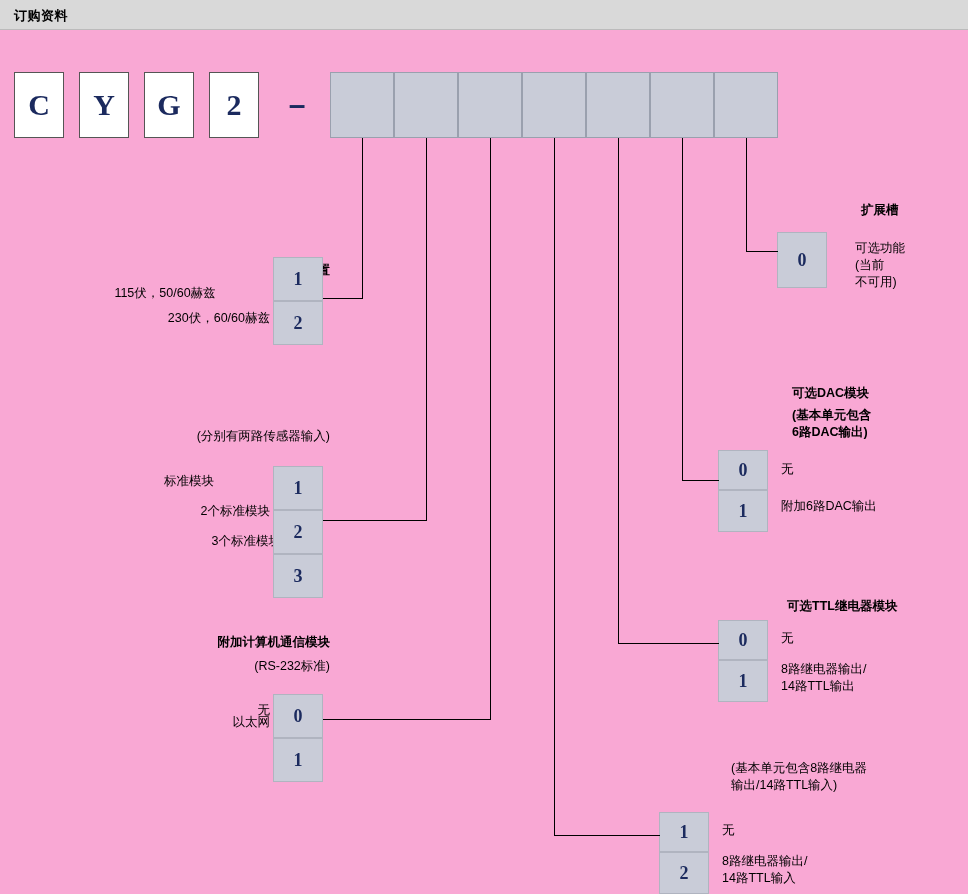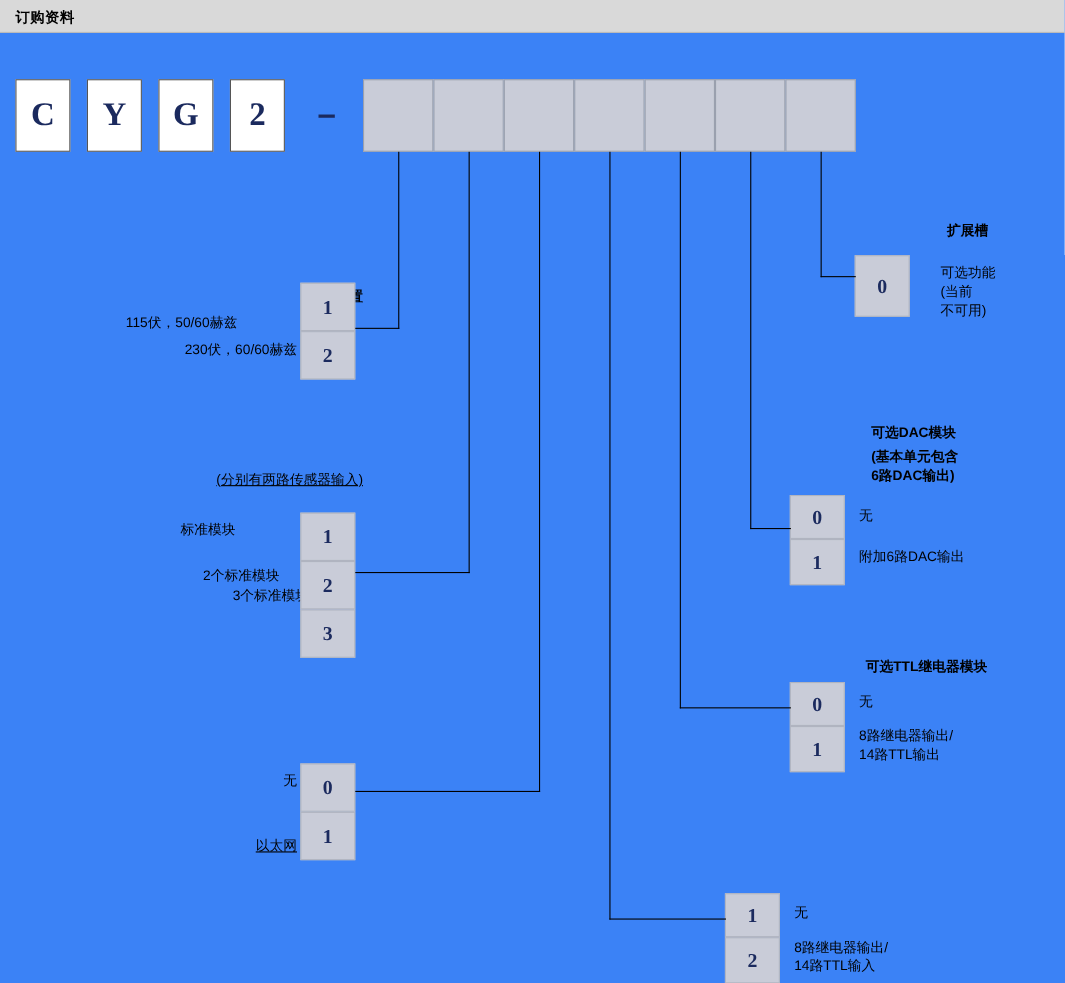--- a/index.html
+++ b/index.html
@@ -6,21 +6,21 @@
   html, body {
     margin: 0; padding: 0;
     background: #ffffff;
     font-family: "Liberation Sans", "DejaVu Sans", sans-serif;
   }
   #page {
     position: relative;
     width: 968px;
     height: 894px;
     overflow: hidden;
-    background: #3b82f6;
+    background: #f9a8d4;
   }
 
   
   .header-bar {
     position: absolute;
     left: 0; top: 0;
     width: 968px; height: 30px;
     background: #d9d9d9;
     border-bottom: 1px solid #bbbbbb;
   }
@@ -118,39 +118,43 @@
 
   <div class="txt bold right" style="left:90px; top:262px; width:240px;">基本配置</div>
   <div class="txt right" style="left:60px; top:285px; width:210px;text-align:center;">115伏，50/60赫兹</div>
   <div class="txt right" style="left:60px; top:310px; width:210px;">230伏，60/60赫兹</div>
   <div class="opt-box" style="left:273px; top:257px; width:50px; height:44px;">1</div>
   <div class="opt-box" style="left:273px; top:301px; width:50px; height:44px;">2</div>
 
   <div class="ln v" style="left:362px; top:138px; height:161px;"></div>
   <div class="ln h" style="left:323px; top:298px; width:40px;"></div>
 
-  <div class="txt right" style="left:70px; top:428px; width:260px;text-decoration:underline;">(分别有两路传感器输入)</div>
+  <div class="txt right" style="left:70px; top:428px; width:260px;">(分别有两路传感器输入)</div>
   <div class="txt right" style="left:94px; top:473px; width:190px;text-align:center;">标准模块</div>
-  <div class="txt right" style="left:64px; top:503px; width:190px;margin-top:12px;">2个标准模块</div>
+  <div class="txt right" style="left:80px; top:503px; width:190px;">2个标准模块</div>
   <div class="txt right" style="left:91px; top:533px; width:190px;">3个标准模块</div>
   <div class="opt-box" style="left:273px; top:466px; width:50px; height:44px;">1</div>
   <div class="opt-box" style="left:273px; top:510px; width:50px; height:44px;">2</div>
   <div class="opt-box" style="left:273px; top:554px; width:50px; height:44px;">3</div>
 
   <div class="ln v" style="left:426px; top:138px; height:383px;"></div>
   <div class="ln h" style="left:323px; top:520px; width:104px;"></div>
 
+  <div class="txt bold right" style="left:50px; top:634px; width:280px;">附加计算机通信模块</div>
+  <div class="txt right" style="left:50px; top:658px; width:280px;">(RS-232标准)</div>
   <div class="txt right" style="left:100px; top:702px; width:170px;">无</div>
-  <div class="txt right" style="left:100px; top:761px; width:170px;text-decoration:underline;">以太网</div>
+  <div class="txt right" style="left:100px; top:714px; width:170px;">以太网</div>
   <div class="opt-box" style="left:273px; top:694px; width:50px; height:44px;">0</div>
   <div class="opt-box" style="left:273px; top:738px; width:50px; height:44px;">1</div>
 
   <div class="ln v" style="left:490px; top:138px; height:582px;"></div>
   <div class="ln h" style="left:323px; top:719px; width:168px;"></div>
 
+  <div class="txt" style="left:731px; top:760px; width:235px;">(基本单元包含8路继电器
+输出/14路TTL输入)</div>
   <div class="opt-box" style="left:659px; top:812px; width:50px; height:40px;">1</div>
   <div class="opt-box" style="left:659px; top:852px; width:50px; height:42px;">2</div>
   <div class="txt" style="left:722px; top:822px; width:200px;">无</div>
   <div class="txt" style="left:722px; top:853px; width:210px;">8路继电器输出/
 14路TTL输入</div>
 
   <div class="ln v" style="left:554px; top:138px; height:698px;"></div>
   <div class="ln h" style="left:554px; top:835px; width:106px;"></div>
 
   <div class="txt bold" style="left:787px; top:598px; width:230px;">可选TTL继电器模块</div>

